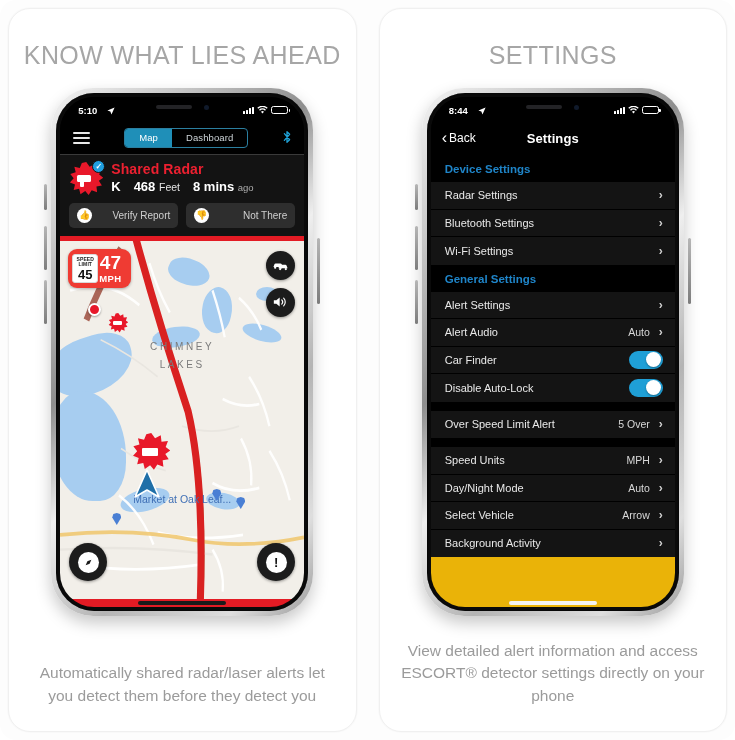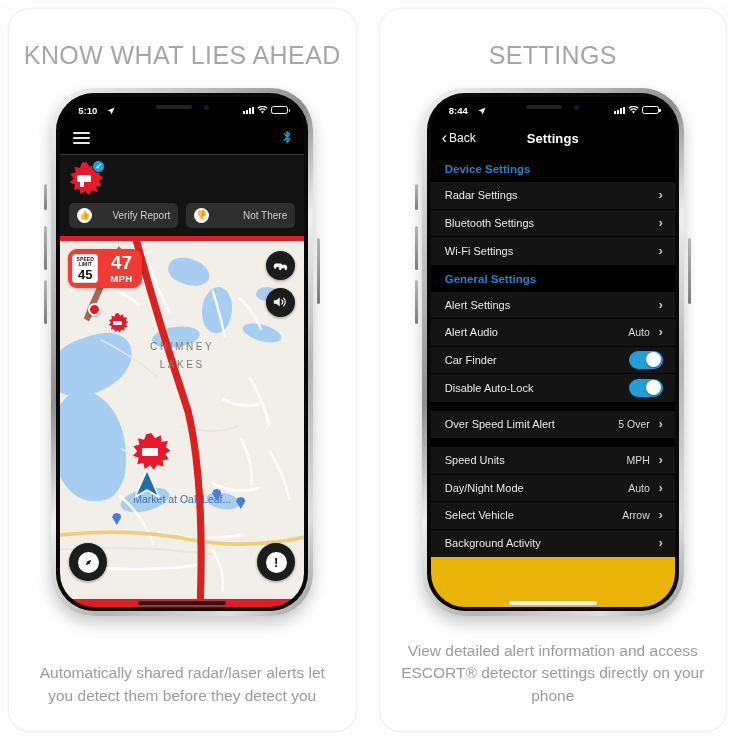--- a/index.html
+++ b/index.html
@@ -208,21 +208,21 @@
     position: absolute; color: #7b7b7b; font-size: 10px; letter-spacing: 2.6px;
     text-align: center; width: 100%; font-weight: 400;
   }
   .poi-label {
     position: absolute; color: #3f6fb5; font-size: 10.5px; width: 100%; text-align: center;
   }
 
   .speedbadge {
     position: absolute; left: 8px; top: 8px; z-index: 12;
     background: #ef3b33; border-radius: 9px;
-    display: flex; align-items: center; gap: 12px;
+    display: flex; align-items: center; gap: 1px;
     padding: 4px 9px 4px 4px;
     box-shadow: 0 1px 3px rgba(0,0,0,.3);
   }
   .limit-sign {
     background: #fff; border-radius: 3px; border: 1px solid #d9d9d9;
     width: 26px; padding: 2px 0 1px;
     display: flex; flex-direction: column; align-items: center;
   }
   .limit-sign .t1 { font-size: 5px; font-weight: 700; color: #222; line-height: 1.08; letter-spacing: .1px; }
   .limit-sign .t2 { font-size: 13px; font-weight: 700; color: #111; line-height: 1.05; }
@@ -373,33 +373,51 @@
               <span class="batt green"><span class="fill"></span></span>
             </div>
           </div>
 
           <div class="navbar">
             <div class="hamburger">
               <span></span>
                 <span></span>
                 <span></span>
             </div>
+            <div class="segmented">
+              <div class="seg active">Map</div>
+              <div class="seg">Dashboard</div>
+            </div>
             <div class="bt-icon">
               <svg viewBox="0 0 10 16" width="10" height="14">
                   <path d="M2 4.2 L8 11.2 L5 14 V2 L8 4.8 L2 11.8" fill="none" stroke="#1fa3d8" stroke-width="1.5" stroke-linejoin="round" stroke-linecap="round"></path>
                 </svg>
             </div>
           </div>
 
           <div class="alert-panel">
             <div class="alert-top">
               <div class="burst">
                 <div class="star"></div>
                 <div class="gun"></div>
                 <div class="check">✓</div>
+              </div>
+              <div style="flex:1">
+                <div class="alert-title">Shared Radar</div>
+                <div class="alert-meta">
+                  <span class="alert-band">K</span>
+                  <span class="alert-dist">
+                    <span>468</span>
+                    <span class="u">Feet</span>
+                  </span>
+                  <span class="alert-time">
+                    <span>8 mins</span>
+                    <span class="u">ago</span>
+                  </span>
+                </div>
               </div>
             </div>
             <div class="alert-btns">
               <div class="abtn">
                 <span class="tb">👍</span>
                 <span class="lbl">Verify Report</span>
               </div>
               <div class="abtn">
                 <span class="tb">👎</span>
                 <span class="lbl">Not There</span>

